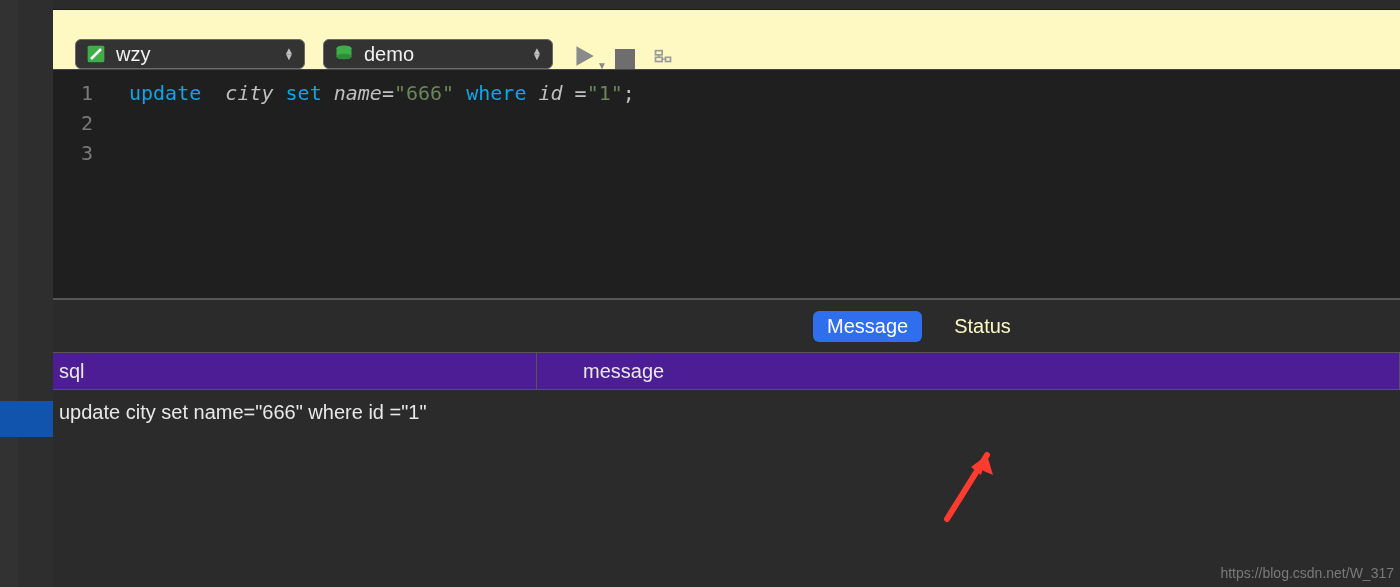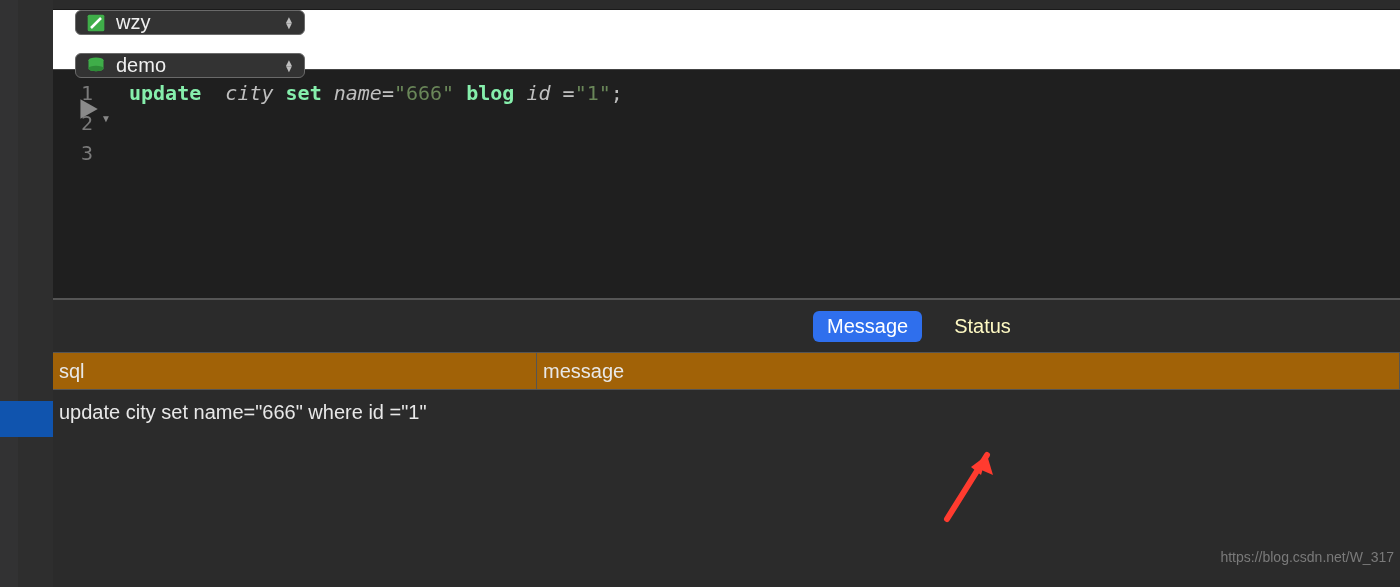--- a/index.html
+++ b/index.html
@@ -7,60 +7,60 @@
 
   .root { display:flex; height:100%; }
   .activity-bar { width:18px; background:#323233; }
   .gutter-strip { width:35px; background:#2e2e2e; }
   .main { flex:1; display:flex; flex-direction:column; position:relative; }
 
   
   .top-iconrow { height:10px; background:#2b2b2b; border-bottom:1px solid #1a1a1a; }
 
   
-  .toolbar { height:60px; display:flex; align-items:flex-start; gap:18px; padding:0 22px; background:#ffffff; border-bottom:1px solid #444;flex-direction:column; }
+  .toolbar { height:60px; display:flex; align-items:flex-end; gap:18px; padding:0 22px; background:#fef9c3; border-bottom:1px solid #444; }
   .combo { display:flex; align-items:center; gap:10px; height:30px; padding:0 10px; border:1px solid #6a6a6a; border-radius:6px; background:#333; min-width:230px; font-size:20px; color:#f0f0f0; cursor:default; position:relative; }
   .combo .updown { margin-left:auto; display:flex; flex-direction:column; line-height:6px; font-size:10px; color:#bfbfbf; }
   .ic { width:20px; height:20px; display:inline-flex; align-items:center; justify-content:center; }
   .ic-connection svg { width:20px; height:20px; }
   .ic-db svg { width:20px; height:20px; }
   .play { width:26px; height:26px; color:#888; position:relative; cursor:pointer; }
   .play svg { width:26px; height:26px; }
   .play .dd { position:absolute; right:-10px; bottom:-2px; font-size:10px; color:#888; }
   .stop { width:20px; height:20px; background:#6e6e6e; }
   .explain svg { width:26px; height:26px; }
 
   
   .editor { flex:0 0 228px; display:flex; background:#1f1f1f; font-family: Menlo, Consolas, monospace; font-size:20px; line-height:30px; }
   .lnums { width:52px; text-align:right; padding:8px 12px 0 0; color:#7a7a7a; background:#1f1f1f; border-right:0; user-select:none; }
   .code { flex:1; padding:8px 0 0 24px; white-space:pre; background:#1f1f1f; }
-  .kw { color:#86efac; font-weight:700; }
+  .kw { color:#0ea5e9; font-weight:400; }
   .id { color:#bfbfbf;font-style:italic; }
   .str { color:#6a8759; }
   .pn { color:#bfbfbf; }
 
   
   .result-tabs { height:54px; border-top:2px solid #555; background:#2b2b2b; display:flex; align-items:center; gap:18px; padding-left:760px; font-size:20px; }
   .rtab { padding:4px 14px; border-radius:6px; color:#fef9c3; cursor:pointer; }
   .rtab.active { background:#2f6fed; color:#fff; }
 
   
   .grid { flex:1; display:flex; flex-direction:column; font-size:20px; color:#e8e8e8; background:#2b2b2b; }
-  .ghead { display:flex; height:38px; align-items:center; background:#a16207; border-top:1px solid #555; border-bottom:1px solid #555; }
+  .ghead { display:flex; height:38px; align-items:center; background:#4c1d95; border-top:1px solid #555; border-bottom:1px solid #555;gap:40px; }
   .ghead .col { padding:0 6px; border-right:1px solid #555; height:100%; display:flex; align-items:center; }
   .grow { display:flex; height:44px; align-items:center; }
   .grow .col { padding:0 6px; }
   .col.sql { width:484px; }
   .col.msg { flex:1; }
 
   
   .arrow { position:absolute; left:888px; top:445px; pointer-events:none; }
   .arrow svg { width:60px; height:80px; }
 
-  .watermark { position:absolute; right:6px; bottom:22px; font-size:14px; color:#7a7a7a; }
+  .watermark { position:absolute; right:6px; bottom:6px; font-size:14px; color:#7a7a7a; }
 
   
   .sel-strip { position:absolute; left:0; top:401px; width:53px; height:36px; background:#0a5bc4; opacity:.85; }
 </style>
 </head>
 <body>
 
 <div class="root">
   <div class="activity-bar"></div>
   <div class="gutter-strip">
@@ -118,21 +118,21 @@
         </svg>
       </span>
     </div>
 
     <div class="editor">
       <div class="lnums">
         <div>1</div>
         <div>2</div>
         <div>3</div>
       </div>
-      <div class="code"><span class="kw">update</span>&nbsp;&nbsp;<span class="id">city</span>&nbsp;<span class="kw">set</span>&nbsp;<span class="id">name</span><span class="pn">=</span><span class="str">"666"</span>&nbsp;<span class="kw">blog</span>&nbsp;<span class="id">id</span><span class="pn"> =</span><span class="str">"1"</span><span class="pn">;</span></div>
+      <div class="code"><span class="kw">update</span>&nbsp;&nbsp;<span class="id">city</span>&nbsp;<span class="kw">set</span>&nbsp;<span class="id">name</span><span class="pn">=</span><span class="str">"666"</span>&nbsp;<span class="kw">where</span>&nbsp;<span class="id">id</span><span class="pn"> =</span><span class="str">"1"</span><span class="pn">;</span></div>
     </div>
 
     <div class="result-tabs">
       <div class="rtab active">Message</div>
       <div class="rtab">Status</div>
     </div>
 
     <div class="grid">
       <div class="ghead">
         <div class="col sql">sql</div>

